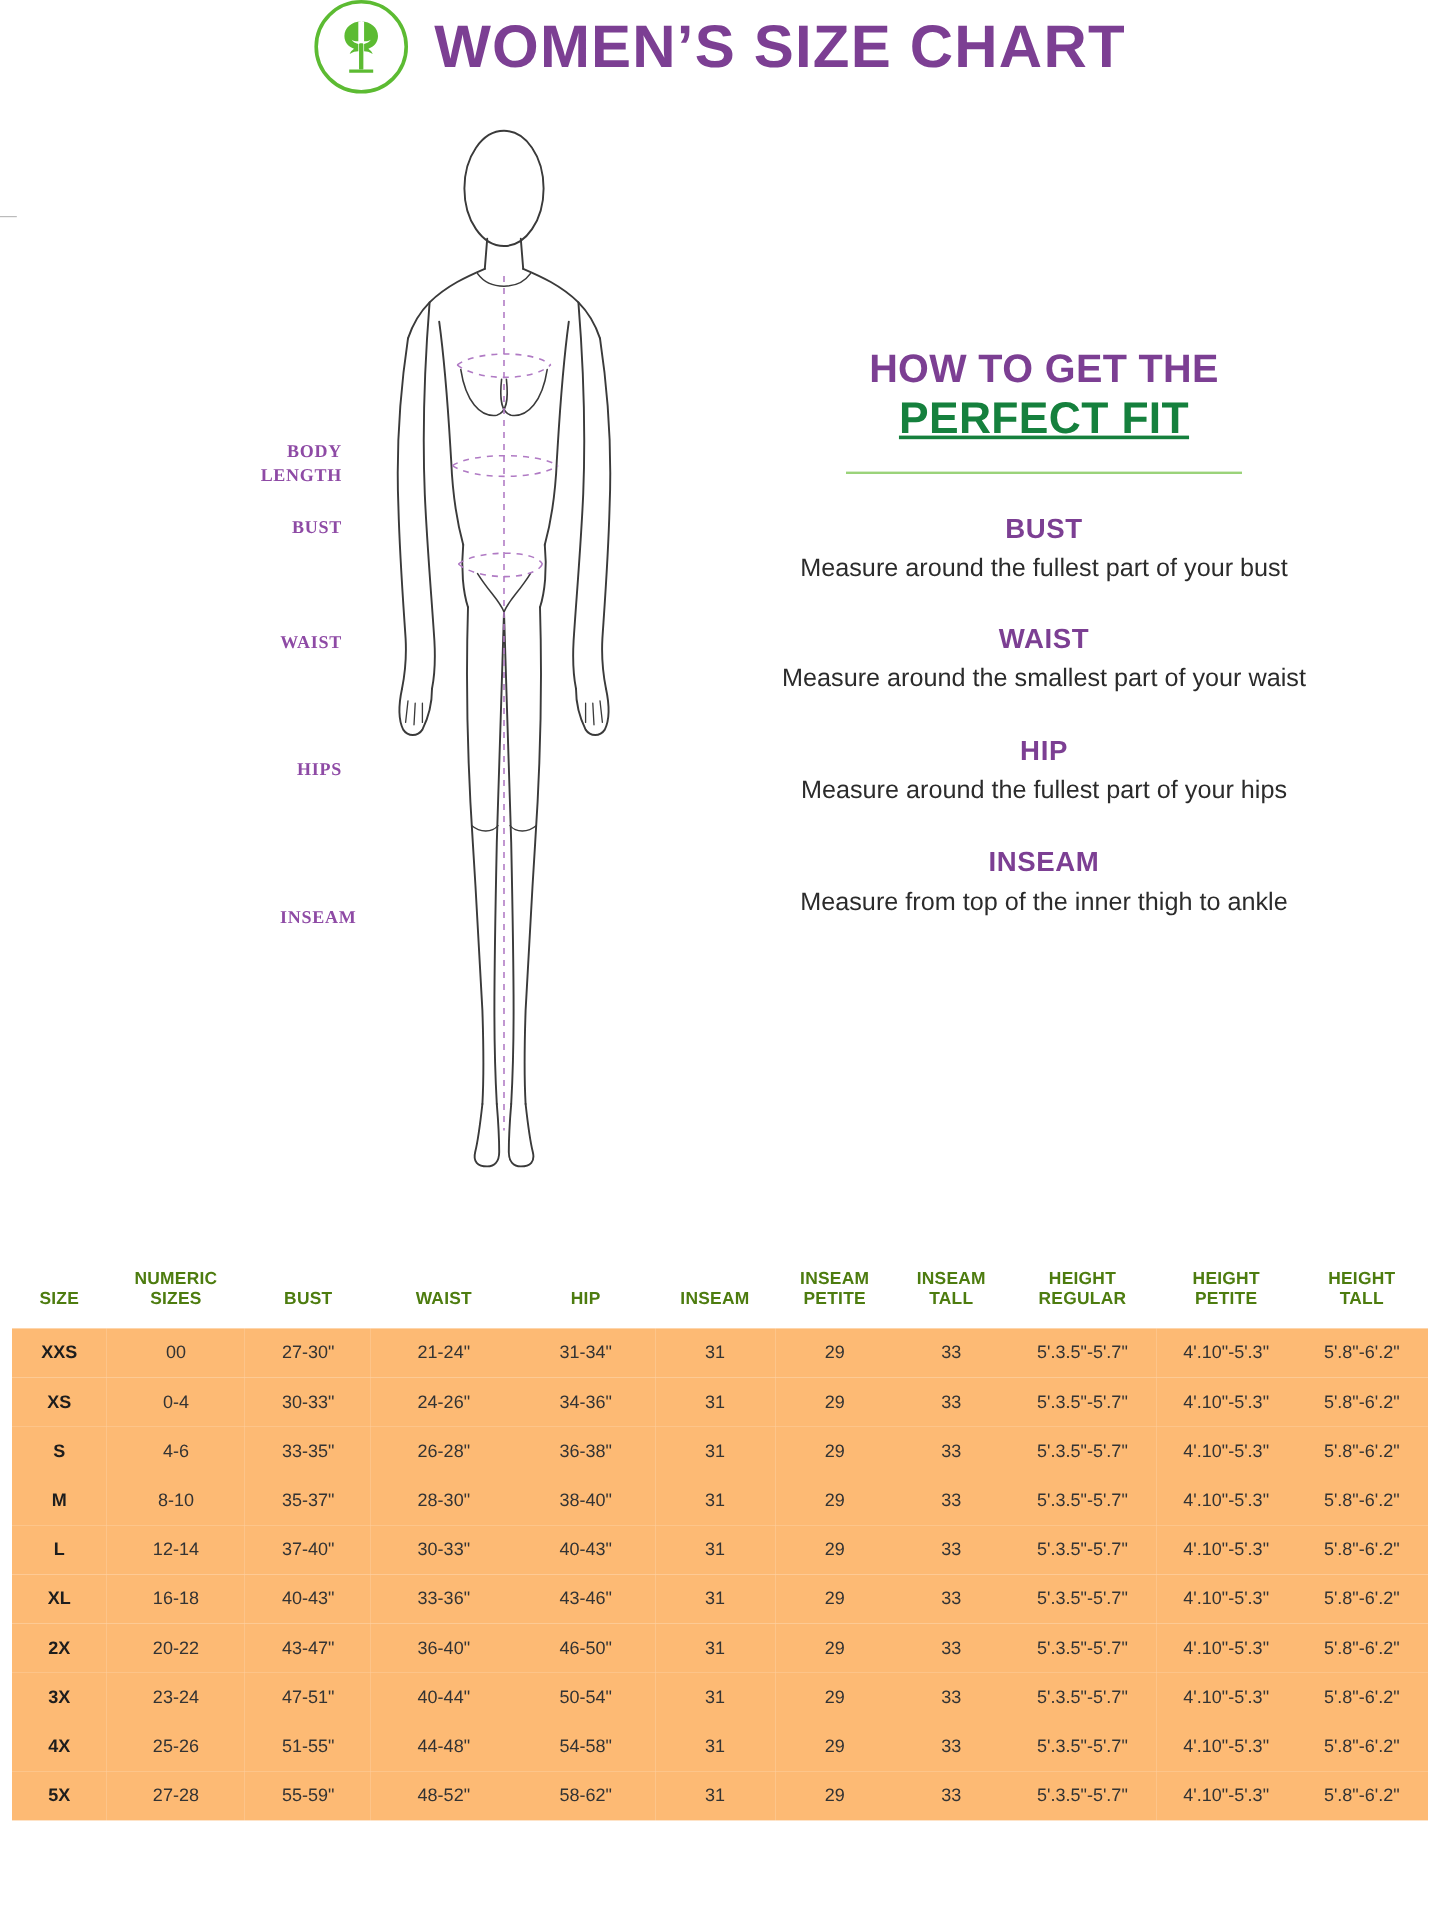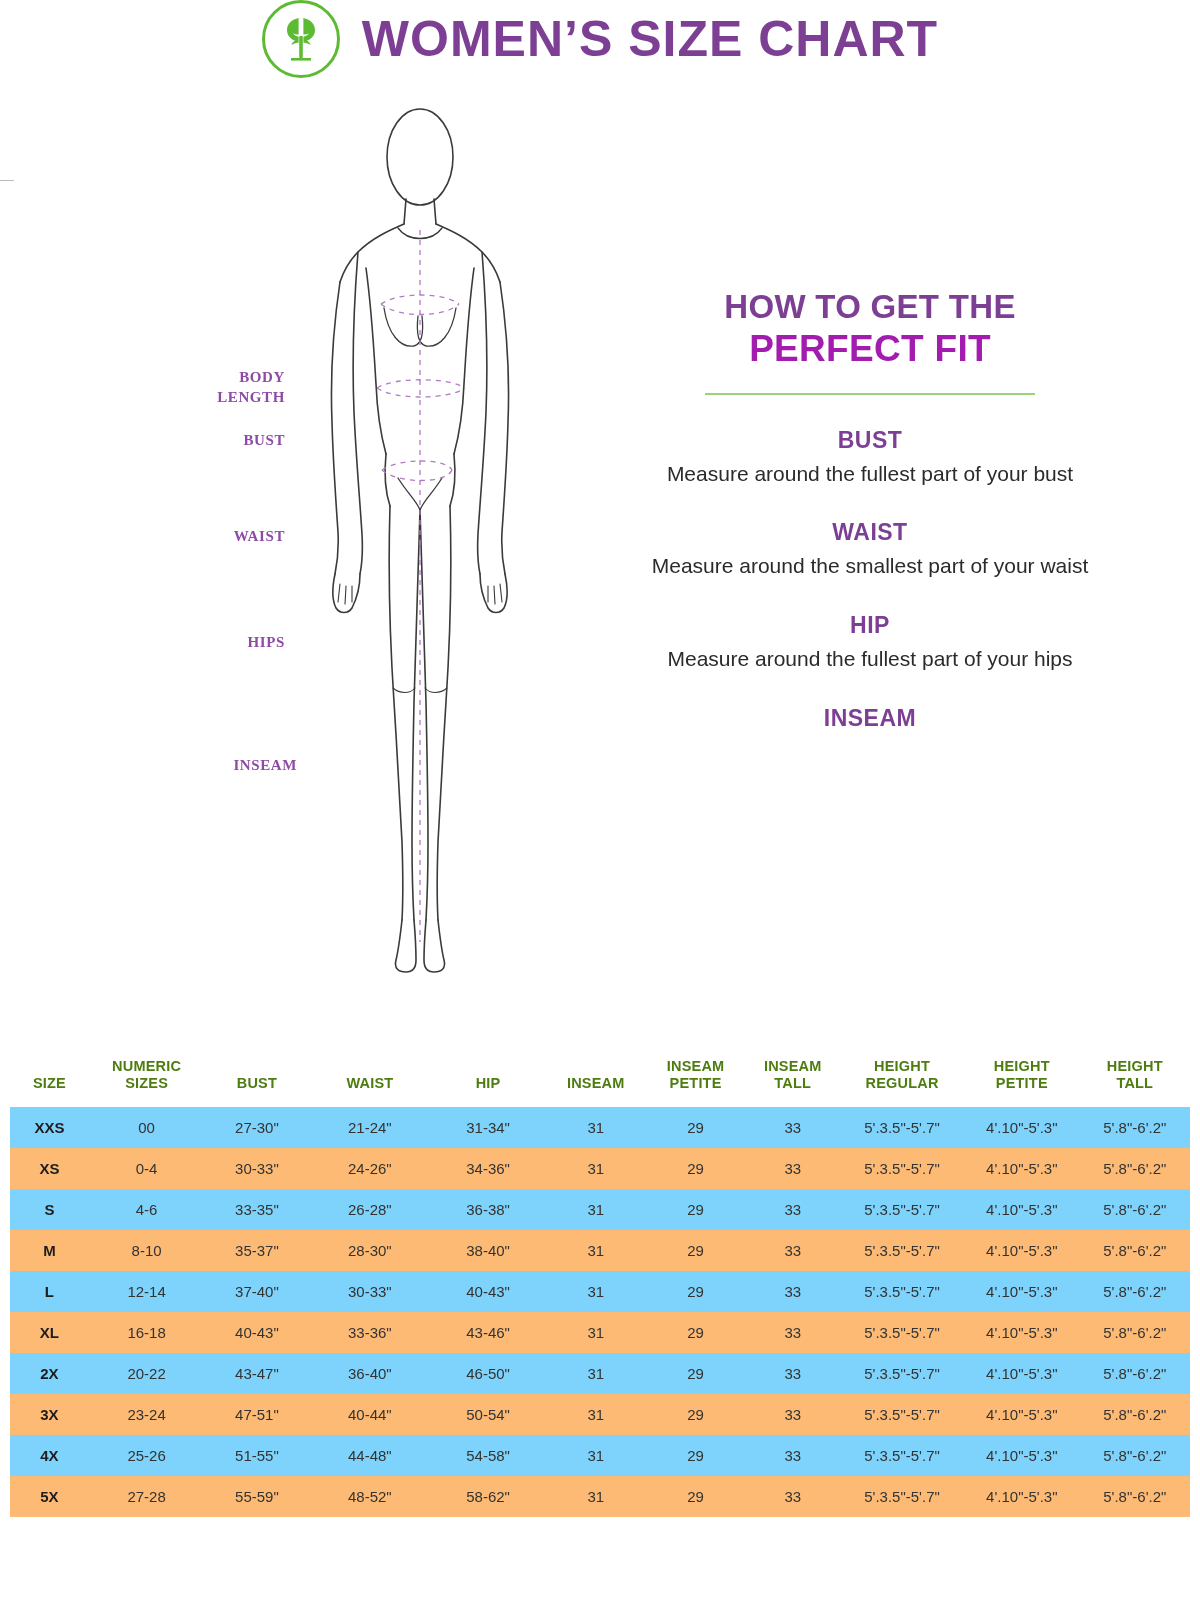--- a/index.html
+++ b/index.html
@@ -81,23 +81,24 @@
   }
   .howto h2 {
     margin: 0;
     font-size: 33px;
     font-weight: bold;
     color: #7c3f93;
     line-height: 1.18;
     letter-spacing: 0.3px;
   }
   .howto h2 .green {
-    color: #a21caf;
+    color: #15803d;
     font-size: 37px;
     display: block;
+    text-decoration: underline;
   }
   .rule {
     height: 2px;
     background: #9bd37a;
     width: 330px;
     margin: 22px auto 0 auto;
   }
   .measure-block { margin-top: 32px; }
   .measure-block .mb-title {
     color: #7c3f93;
@@ -138,21 +139,21 @@
     text-align: center;
     font-size: 15px;
     color: #333333;
     padding: 12px 2px;
     white-space: nowrap;
   }
   tbody td.size-cell {
     font-weight: bold;
     color: #1d1d1d;
   }
-  tbody tr.shaded td { background: #7dd3fc; }
+  tbody tr.shaded td { background: #fdba74; }
   tbody tr.plain td { background: #fdba74; }
 
   
   col.c0 { width: 75px; }
   col.c1 { width: 110px; }
   col.c2 { width: 100px; }
   col.c3 { width: 115px; }
   col.c4 { width: 110px; }
   col.c5 { width: 95px; }
   col.c6 { width: 95px; }
@@ -273,20 +274,21 @@
       <div class="measure-block">
         <div class="mb-title">WAIST</div>
         <div class="mb-desc">Measure around the smallest part of your waist</div>
       </div>
       <div class="measure-block">
         <div class="mb-title">HIP</div>
         <div class="mb-desc">Measure around the fullest part of your hips</div>
       </div>
       <div class="measure-block">
         <div class="mb-title">INSEAM</div>
+        <div class="mb-desc">Measure from top of the inner thigh to ankle</div>
       </div>
     </div>
   </div>
 
   <div class="table-wrap">
     <table>
       <colgroup>
         <col class="c0">
           <col class="c1">
           <col class="c2">

